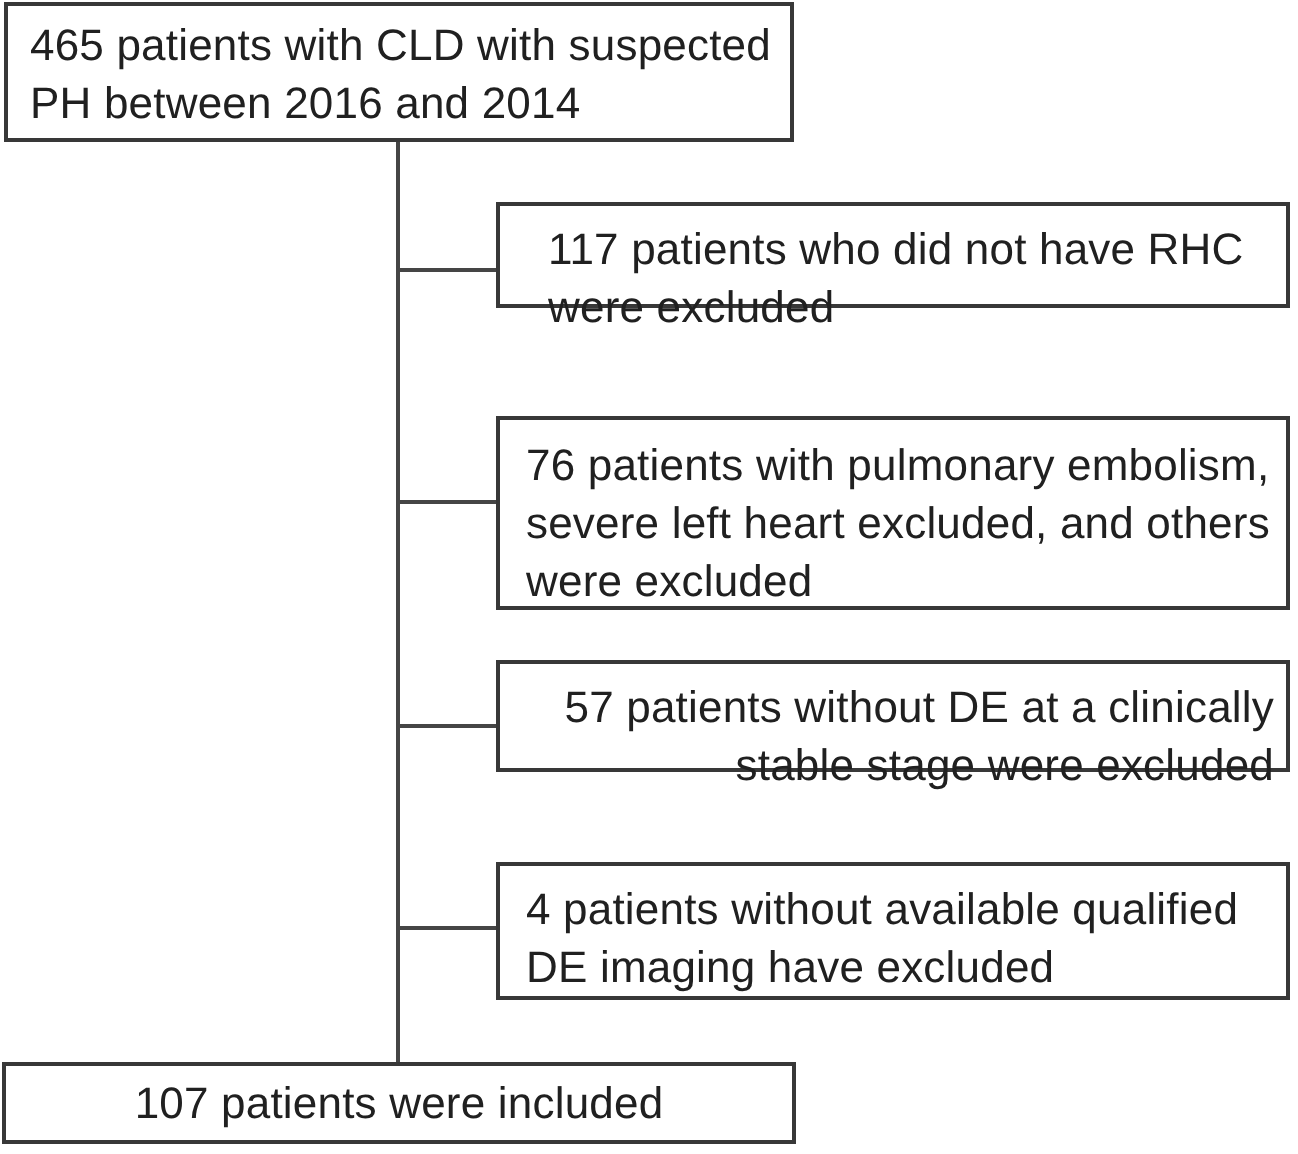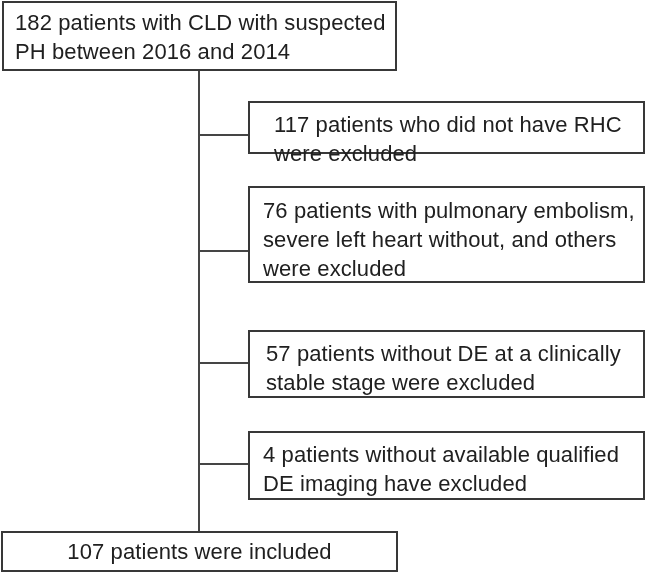--- a/index.html
+++ b/index.html
@@ -31,22 +31,22 @@
   .top-box {
     left: 2px; top: 1px;
     width: 395px; height: 70px;
     padding: 5px 6px 0 11px;
   }
   .excl-box {
     left: 248px;
     width: 397px;
   }
   .excl-1 { top: 101px; height: 53px; padding: 7px 6px 0 24px; }
-  .excl-2 { top: 186px; height: 97px; padding: 8px 6px 0 13px; }
-  .excl-3 { top: 330px; height: 68px; padding: 7px 6px 0 16px; }
+  .excl-2 { top: 208px; height: 97px; padding: 8px 6px 0 13px; }
+  .excl-3 { top: 330px; height: 56px; padding: 7px 6px 0 16px; text-align: right; }
   .excl-4 { top: 431px; height: 69px; padding: 7px 6px 0 13px; }
   .bottom-box {
     left: 1px; top: 531px;
     width: 397px; height: 41px;
     text-align: center;
     line-height: 37px;
   }
   .connector {
     position: absolute;
     background: #454545;
@@ -63,39 +63,39 @@
   .h-line-2 { top: 250px; }
   .h-line-3 { top: 362px; }
   .h-line-4 { top: 463px; }
 </style>
 </head>
 <body>
 
 <div class="canvas">
 
   <div class="fc-box top-box">
-    <div class="line">182 patients with CLD with suspected</div>
+    <div class="line">465 patients with CLD with suspected</div>
     <div class="line">PH between 2016 and 2014</div>
   </div>
 
   <div class="connector v-line"></div>
 
   <div class="connector h-line h-line-1"></div>
   <div class="connector h-line h-line-2"></div>
   <div class="connector h-line h-line-3"></div>
   <div class="connector h-line h-line-4"></div>
 
   <div class="fc-box excl-box excl-1">
     <div class="line">117 patients who did not have RHC</div>
     <div class="line">were excluded</div>
   </div>
 
   <div class="fc-box excl-box excl-2">
     <div class="line">76 patients with pulmonary embolism,</div>
-    <div class="line">severe left heart without, and others</div>
+    <div class="line">severe left heart excluded, and others</div>
     <div class="line">were excluded</div>
   </div>
 
   <div class="fc-box excl-box excl-3">
     <div class="line">57 patients without DE at a clinically</div>
     <div class="line">stable stage were excluded</div>
   </div>
 
   <div class="fc-box excl-box excl-4">
     <div class="line">4 patients without available qualified</div>

